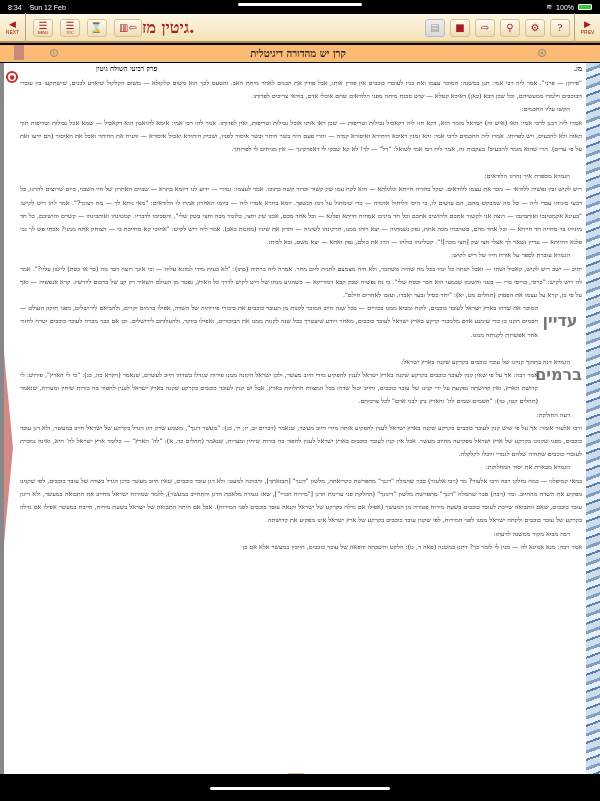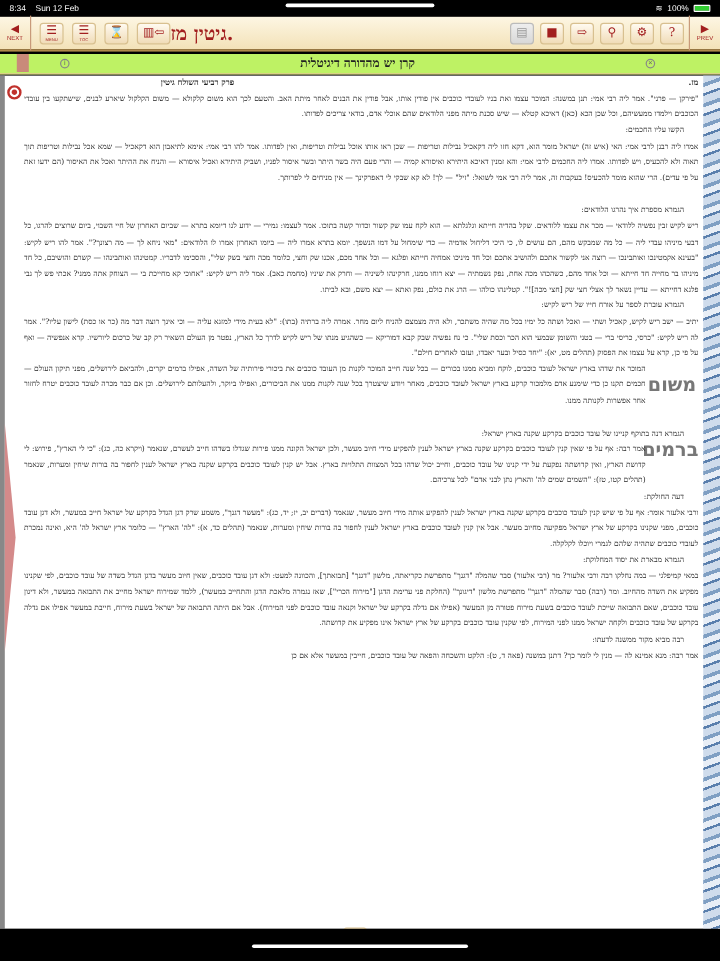--- a/index.html
+++ b/index.html
@@ -25,21 +25,21 @@
   .tbtn { width: 20px; height: 18px; border-radius: 3px; background: linear-gradient(#fffaf0, #f0dcb8);
     border: 1px solid #d8c090; display: flex; flex-direction: column; align-items: center; justify-content: center;
     margin-left: 7px; color: #a21f1f; font-size: 10px; line-height: 10px; }
   .tbtn .lbl { font-family: "Liberation Sans", sans-serif; font-size: 3.5px; line-height: 4px; color: #a21f1f; }
   .tbtn.gray { color: #999; background: linear-gradient(#eee, #d8d8d8); border-color: #bbb; }
   .title { flex: 1; color: #a21f1f; font-weight: bold; font-size: 16px; }
   .right-tools { display: flex; margin-right: 4px; }
   .right-tools .tbtn { margin-left: 5px; }
 
   
-  .banner { position: absolute; top: 45px; left: 0; width: 600px; height: 17px; background: #bef264; display: flex; align-items: center;
+  .banner { position: absolute; top: 45px; left: 0; width: 600px; height: 17px; background: #fdba74; display: flex; align-items: center;
     border-bottom: 1px solid #e0c890; }
   .bookmark { width: 10px; height: 15px; background: #c98a7a; margin-left: 14px; align-self: flex-start; }
   .info-icon, .close-icon { width: 8px; height: 8px; border: 1px solid #888; border-radius: 50%; font-size: 6px; line-height: 6px;
     text-align: center; color: #666; font-family: "Liberation Sans", sans-serif; }
   .info-icon { margin-left: 26px; }
   .banner-title { flex: 1; text-align: center; font-weight: bold; font-size: 10px; color: #222; }
   .close-icon { margin-right: 54px; }
 
   
   .page { position: absolute; top: 63px; left: 0; width: 600px; height: 711px; background: #fff; }
@@ -48,21 +48,21 @@
     background: repeating-linear-gradient(160deg, #cfdcec 0 6px, #7f9fc3 6px 9px, #e8eef6 9px 14px, #5a7fad 14px 16px); }
   .gear-icon { position: absolute; left: 6px; top: 8px; width: 12px; height: 12px; border: 2px solid #c0312c; border-radius: 50%;
     color: #c0312c; font-size: 6px; line-height: 8px; text-align: center; }
   .side-tab { position: absolute; left: 4px; top: 290px; width: 0; height: 0; border-top: 95px solid transparent;
     border-bottom: 95px solid transparent; border-left: 9px solid #d48a8a; }
 
   .content { position: absolute; left: 20px; right: 18px; top: 0; direction: rtl; text-align: justify;
     font-size: 6.3px; line-height: 13.2px; color: #222; }
   .head-row { display: flex; justify-content: space-between; font-weight: bold; font-size: 6.8px; height: 13px; }
   .head-row .daf { }
-  .head-row .chap { margin-left: 114px; }
+  .head-row .chap { margin-left: 76px; }
   .para { margin-bottom: 0; }
   .para.gap { margin-top: 14px; }
   .para.indent { padding-right: 12px; }
 
   .section { display: flex; }
   .section .marg { width: 44px; font-size: 16px; font-weight: bold; color: #777; font-family: "DejaVu Sans", sans-serif; flex: none; text-align: center; padding-top: 13px; }
   .section .body { flex: 1; }
 
   
   .up-btn { position: absolute; left: 286px; top: 710px; width: 20px; height: 16px; background: #fdf2dd; border: 1px solid #d8c090; border-radius: 3px;
@@ -153,21 +153,21 @@
 
     <p class="para">"פירקן — פרני". אמר ליה רבי אמי: תנן במשנה: המוכר עצמו ואת בניו לעובדי כוכבים אין פודין אותו, אבל פודין את הבנים לאחר מיתת האב. והטעם לכך הוא משום קלקולא — משום הקלקול שיארע לבנים, שישתקעו בין עובדי הכוכבים וילמדו ממעשיהם, וכל שכן הכא (כאן) דאיכא קטלא — שיש סכנת מיתה מפני הלודאים שהם אוכלי אדם, בודאי צריכים לפדותו.</p>
     <p class="para indent">הקשו עליו החכמים:</p>
     <p class="para">אמרו ליה רבנן לרבי אמי: האי (איש זה) ישראל מומר הוא, דקא חזו ליה דקאכיל נבילות וטריפות — שכן ראו אותו אוכל נבילות וטריפות, ואין לפדותו. אמר להו רבי אמי: אימא לתיאבון הוא דקאכיל — שמא אכל נבילות וטריפות תוך תאוה ולא להכעיס, ויש לפדותו. אמרו ליה החכמים לרבי אמי: והא זמנין דאיכא היתירא ואיסורא קמיה — והרי פעם היה בשר היתר ובשר איסור לפניו, ושביק היתירא ואכיל איסורא — והניח את ההיתר ואכל את האיסור (הם ידעו זאת על פי עדים). הרי שהוא מומר להכעיס! בעקבות זה, אמר ליה רבי אמי לשואל: "זיל" — לך! לא קא שבקי לי דאפרקינך — אין מניחים לי לפרותך.</p>
     <p class="para gap indent">הגמרא מספרת איך נהרגו הלודאים:</p>
     <p class="para">ריש לקיש זבין נפשיה ללודאי — מכר את עצמו ללודאים. שקל בהדיה חייתא וגלגלתא — הוא לקח עמו שק קשור וכדור קשה בתוכו. אמר לעצמו: גמירי — ידוע לנו דיומא בתרא — שביום האחרון של חיי השבוי, ביום שרוצים להרגו, כל דבעי מיניהו עבדי ליה — כל מה שמבקש מהם, הם עושים לו, כי היכי דליחול אדמיה — כדי שימחול על דמו הנשפך. יומא בתרא אמרו ליה — ביומו האחרון אמרו לו הלודאים: "מאי ניחא לך — מה רצונך?". אמר להו ריש לקיש: "בעינא אקמטינכו ואותבינכו — רוצה אני לקשור אתכם ולהושיב אתכם וכל חד מיניכו אמחיה חייתא ופלגא — וכל אחד מכם, אכנו שק וחצי, כלומר מכה וחצי בשק שלי", והסכימו לדבריו. קמטינהו ואותבינהו — קשרם והושיבם, כל חד מיניהו בר מחייה חד חייתא — וכל אחד מהם, כשהכהו מכה אחת, נפק נשמתיה — יצא רוחו ממנו, חרקינהו לשיניה — וחרק את שיניו (מחמת כאב). אמר ליה ריש לקיש: "אחוכי קא מחייכת בי — הצוחק אתה ממני? אכתי פש לך גבי פלגא דחייתא — עדיין נשאר לך אצלי חצי שק [חצי מכה]!". קטלינהו כולהו — הרג את כולם, נפק ואתא — יצא משם, ובא לביתו.</p>
     <p class="para indent">הגמרא עוברת לספר על אורח חייו של ריש לקיש:</p>
     <p class="para">יתיב — ישב ריש לקיש, קאכיל ושתי — ואכל ושתה כל ימיו בכל מה שהיה משתכר, ולא היה מצמצם להניח ליום מחר. אמרה ליה ברתיה (בתו): "לא בעית מידי למזגא עליה — וכי אינך רוצה דבר מה (כר או כסת) לישון עליו?". אמר לה ריש לקיש: "כרסי, כריסי ברי — בטני והשומן שבמעי הוא הכר וכסת שלי". כי נח נפשיה שבק קבא דמוריקא — כשהגיע מנתו של ריש לקיש לדרך כל הארץ, נפטר מן העולם השאיר רק קב של כרכום ליורשיו. קרא אנפשיה — ואף על פי כן, קרא על עצמו את הפסוק (תהלים מט, יא): "יחד כסיל ובער יאבדו, ועזבו לאחרים חילם".</p>
 
     <div class="section">
-      <div class="marg">משום</div>
+      <div class="marg">עדיין</div>
       <p class="body">המוכר את שדהו בארץ ישראל לעובד כוכבים, לוקח ומביא ממנו בכורים — בכל שנה חייב המוכר לקנות מן העובד כוכבים את ביכורי פירותיה של השדה, אפילו ברמים יקרים, ולהביאם לירושלים, מפני תיקון העולם — חכמים תקנו כן כדי שימנע אדם מלמכור קרקע בארץ ישראל לעובד כוכבים, מאחר ויודע שיצטרך בכל שנה לקנות ממנו את הביכורים, ואפילו ביוקר, ולהעלותם לירושלים. וכן אם כבר מכרה לעובד כוכבים יטרח לחזור אחר אפשרות לקנותה ממנו.</p>
     </div>
 
     <p class="para gap indent">הגמרא דנה בתוקף קניינו של עובד כוכבים בקרקע שקנה בארץ ישראל:</p>
     <div class="section">
       <div class="marg" style="padding-top:0;">ברמים</div>
       <p class="body">אמר רבה: אף על פי שאין קנין לעובד כוכבים בקרקע שקנה בארץ ישראל לענין להפקיע מידי חיוב מעשר, ולכן ישראל הקונה ממנו פירות שגדלו בשדהו חייב לעשרם, שנאמר (ויקרא כה, כג): "כי לי הארץ", פירוש: לי קדושת הארץ, ואין קדושתה נפקעת על ידי קנינו של עובד כוכבים, וחייב יכול שדהו בכל המצוות התלויות בארץ. אבל יש קנין לעובד כוכבים בקרקע שקנה בארץ ישראל לענין לחפור בה בורות שיחין ומערות, שנאמר (תהלים קטו, טז): "השמים שמים לה' והארץ נתן לבני אדם" לכל צרכיהם.</p>
     </div>
     <p class="para indent">דעה החולקת:</p>
     <p class="para">ורבי אלעזר אומר: אף על פי שיש קנין לעובד כוכבים בקרקע שקנה בארץ ישראל לענין להפקיע אותה מידי חיוב מעשר, שנאמר (דברים יב, יז; יד, כג): "מעשר דגנך", משמע שרק דגן הגדל בקרקע של ישראל חייב במעשר, ולא דגן עובד כוכבים, מפני שקנינו בקרקע של ארץ ישראל מפקיעה מחיוב מעשר. אבל אין קנין לעובד כוכבים בארץ ישראל לענין לחפור בה בורות שיחין ומערות, שנאמר (תהלים כד, א): "לה' הארץ" — כלומר ארץ ישראל לה' היא, ואינה נמכרת לעובדי כוכבים שתהיה שלהם לגמרי ויוכלו לקלקלה.</p>

